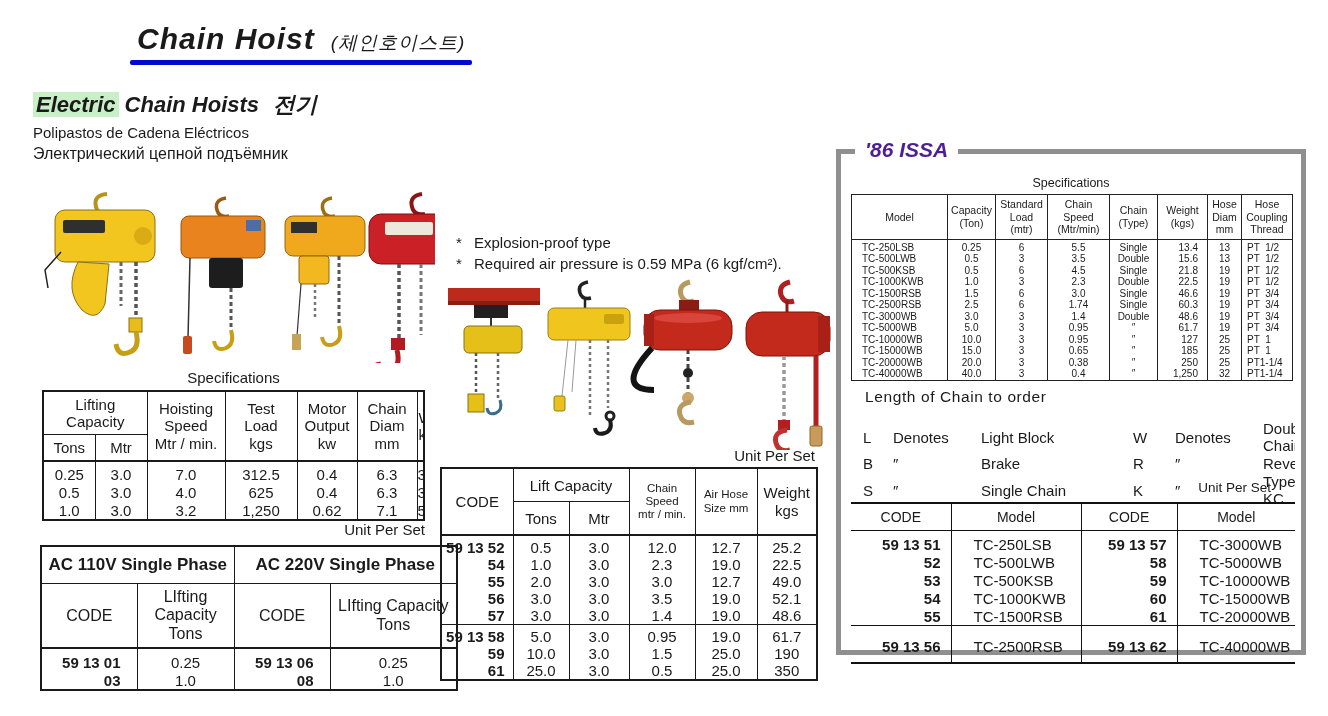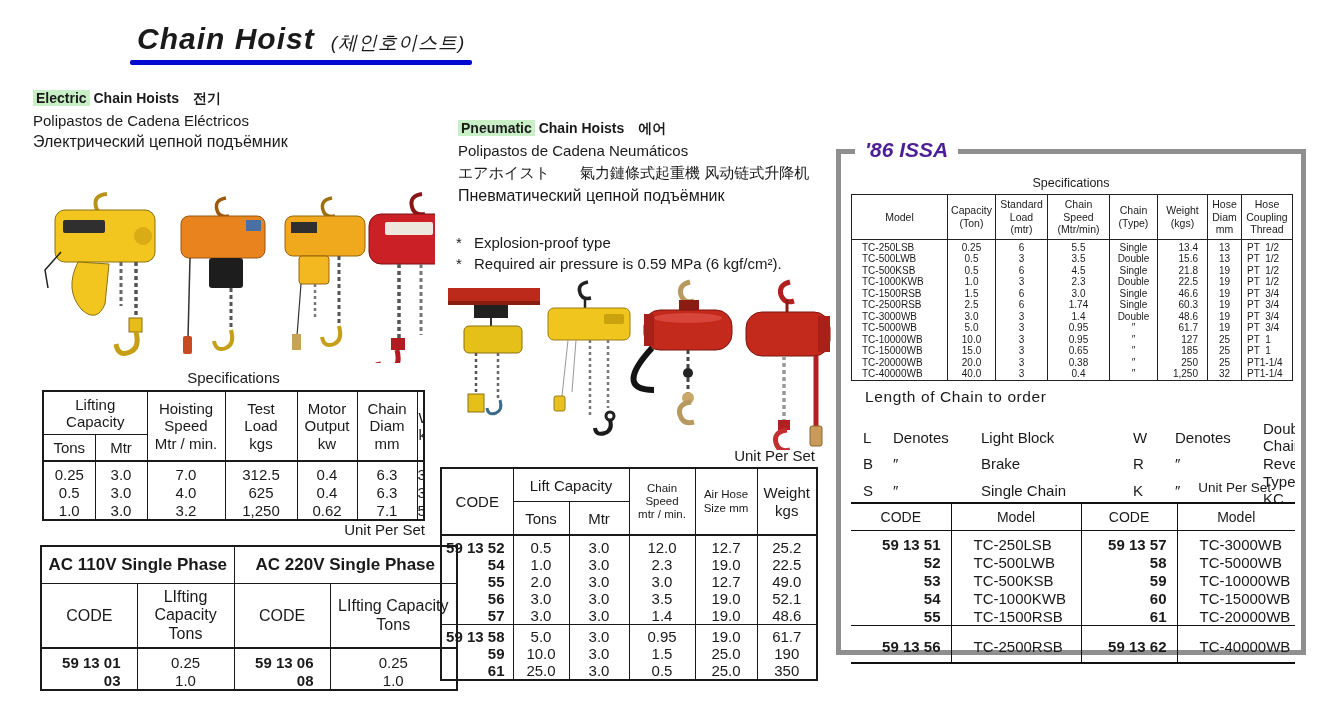--- a/index.html
+++ b/index.html
@@ -7,21 +7,21 @@
   #page { position:relative; width:1328px; height:716px; background:#ffffff; overflow:hidden; }
 
   .abs { position:absolute; }
 
   
   .main-title { font-size:30px; font-weight:bold; font-style:italic; letter-spacing:1px; white-space:nowrap; }
   .main-title-kr { font-size:19px; font-style:italic; margin-left:16px; font-weight:normal; }
   .title-underline { position:absolute; left:130px; top:60px; width:342px; height:5px; background:#0009cf; border-radius:2px; }
 
   
-  .sec-head { font-size:14px; font-weight:bold; white-space:nowrap; }
+  .sec-head { font-size:22px; font-weight:bold; font-style:italic; white-space:nowrap; }
   .hl { background:#c9efc6; padding:0 3px; }
   .sec-kr { margin-left:14px; }
   .sub-es { font-size:15px; margin-top:4px; }
   .sub-cjk { font-size:15px; margin-top:5px; }
   .sub-ru { font-size:16px; margin-top:4px; }
 
   
   table { border-collapse:collapse; table-layout:fixed; }
   th,td { text-align:center; vertical-align:middle; overflow:hidden; padding:0; }
   .ml { white-space:pre-line; line-height:1.15; }
@@ -245,26 +245,20 @@
         </tr>
         <tr>
           <td>03</td>
           <td>1.0</td>
           <td>08</td>
           <td>1.0</td>
         </tr>
       </tbody>
   </table>
 
-  <div class="abs" style="left:458px; top:120px;">
-    <div class="sec-head"><span class="hl">Pneumatic</span><span> Chain Hoists</span><span class="sec-kr">에어</span></div>
-    <div class="sub-es">Polipastos de Cadena Neumáticos</div>
-    <div class="sub-cjk">エアホイスト　　氣力鏈條式起重機 风动链式升降机</div>
-    <div class="sub-ru">Пневматический цепной подъёмник</div>
-  </div>
 
   <table class="abs notes" style="left:456px; top:234px; width:370px;">
     <colgroup>
         <col style="width:18px">
         <col>
       </colgroup>
     <tbody>
         <tr>
           <td>*</td>
           <td>Explosion-proof type</td>

